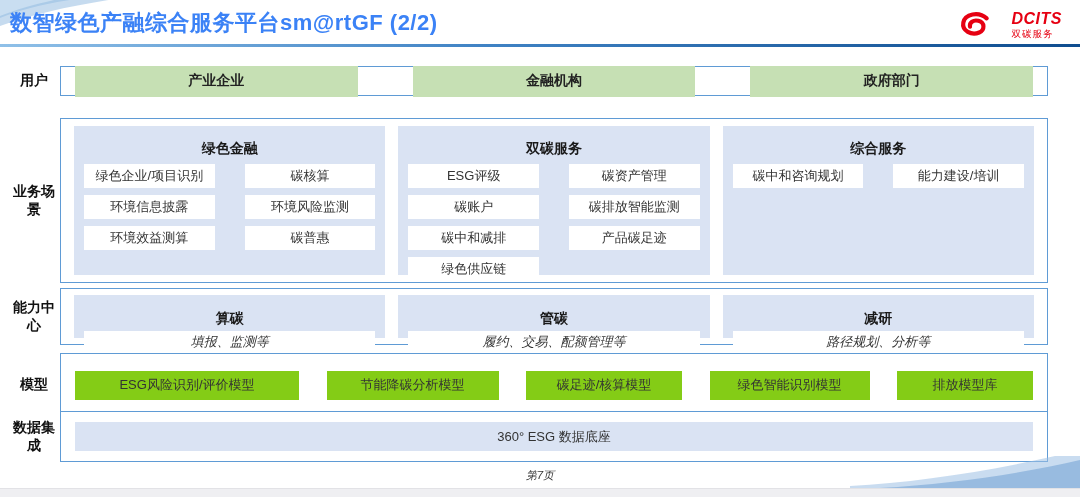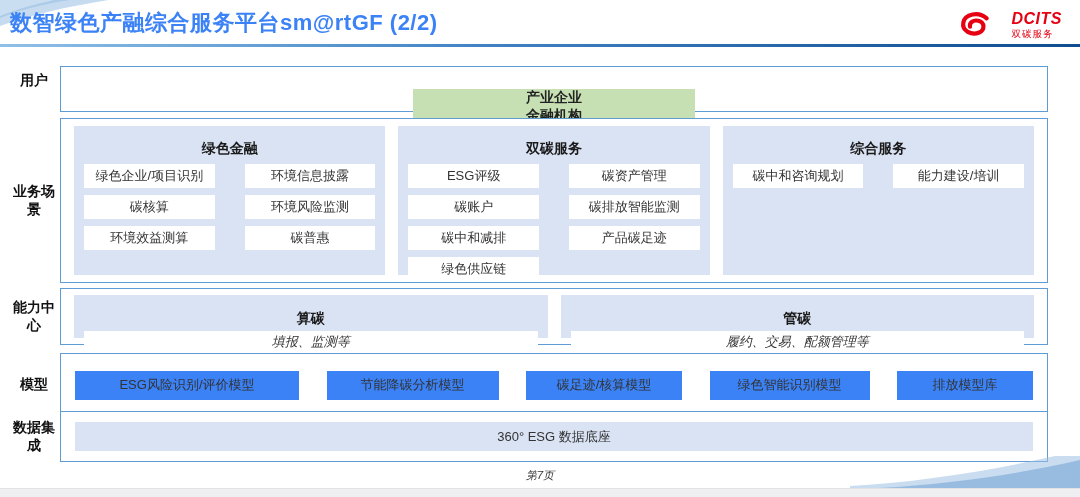--- a/index.html
+++ b/index.html
@@ -48,21 +48,21 @@
     font-size:14px;font-weight:bold;color:#111;
     text-align:center;line-height:1.25;
   }
   .row-box{
     flex:1;margin-right:24px;
     border:1.5px solid #5f9bd5;background:#fff;
     box-sizing:border-box;
   }
 
   
-  .users-box{display:flex;justify-content:space-between;align-items:center;padding:22px 14px;flex-direction:column;}
+  .users-box{display:flex;justify-content:space-between;align-items:center;padding:6px 14px;}
   .green-pill{
     background:#c6e0b4;width:29.5%;height:31px;
     display:flex;align-items:center;justify-content:center;
     font-size:14px;font-weight:bold;color:#222;
   }
 
   
   .scen-box{display:flex;gap:13px;padding:7px 13px;}
   .panel{
     background:#dae3f3;flex:1;
@@ -88,21 +88,21 @@
   .cap-title{text-align:center;font-size:14px;font-weight:bold;color:#1a1a1a;margin:1px 0 3px 0;}
   .cap-desc{
     background:#fff;height:22px;
     display:flex;align-items:center;justify-content:center;
     font-size:13px;font-style:italic;color:#333;
   }
 
   
   .model-box{display:flex;justify-content:space-between;align-items:center;padding:8px 14px;}
   .blue-pill{
-    background:#3b82f6;height:29px;
+    background:#84cc16;height:29px;
     display:flex;align-items:center;justify-content:center;
     font-size:13px;color:#333;box-sizing:border-box;
   }
   .m0{width:224px;} .m1{width:172px;} .m2{width:156px;} .m3{width:160px;} .m4{width:136px;}
 
   
   .data-box{display:flex;align-items:center;padding:8px 14px;}
   .data-pill{
     background:#dae3f3;height:29px;width:100%;
     display:flex;align-items:center;justify-content:center;
@@ -151,22 +151,22 @@
   </div>
 
   <div class="row" style="top:118px;height:165px;">
     <div class="row-label">业务场景</div>
     <div class="row-box scen-box">
 
       <div class="panel">
         <div class="panel-title">绿色金融</div>
         <div class="panel-grid">
           <div class="white-item">绿色企业/项目识别</div>
+          <div class="white-item">碳核算</div>
           <div class="white-item">环境信息披露</div>
-          <div class="white-item">碳核算</div>
           <div class="white-item">环境风险监测</div>
           <div class="white-item">环境效益测算</div>
           <div class="white-item">碳普惠</div>
         </div>
       </div>
 
       <div class="panel">
         <div class="panel-title">双碳服务</div>
         <div class="panel-grid">
           <div class="white-item">ESG评级</div>
@@ -194,20 +194,24 @@
     <div class="row-label">能力中心</div>
     <div class="row-box cap-box">
       <div class="cap-panel">
         <div class="cap-title">算碳</div>
         <div class="cap-desc">填报、监测等</div>
       </div>
       <div class="cap-panel">
         <div class="cap-title">管碳</div>
         <div class="cap-desc">履约、交易、配额管理等</div>
       </div>
+      <div class="cap-panel">
+        <div class="cap-title">减研</div>
+        <div class="cap-desc">路径规划、分析等</div>
+      </div>
     </div>
   </div>
 
   <div class="row" style="top:353px;height:64px;">
     <div class="row-label">模型</div>
     <div class="row-box model-box">
       <div class="blue-pill m0">ESG风险识别/评价模型</div>
       <div class="blue-pill m1">节能降碳分析模型</div>
       <div class="blue-pill m2">碳足迹/核算模型</div>
       <div class="blue-pill m3">绿色智能识别模型</div>

